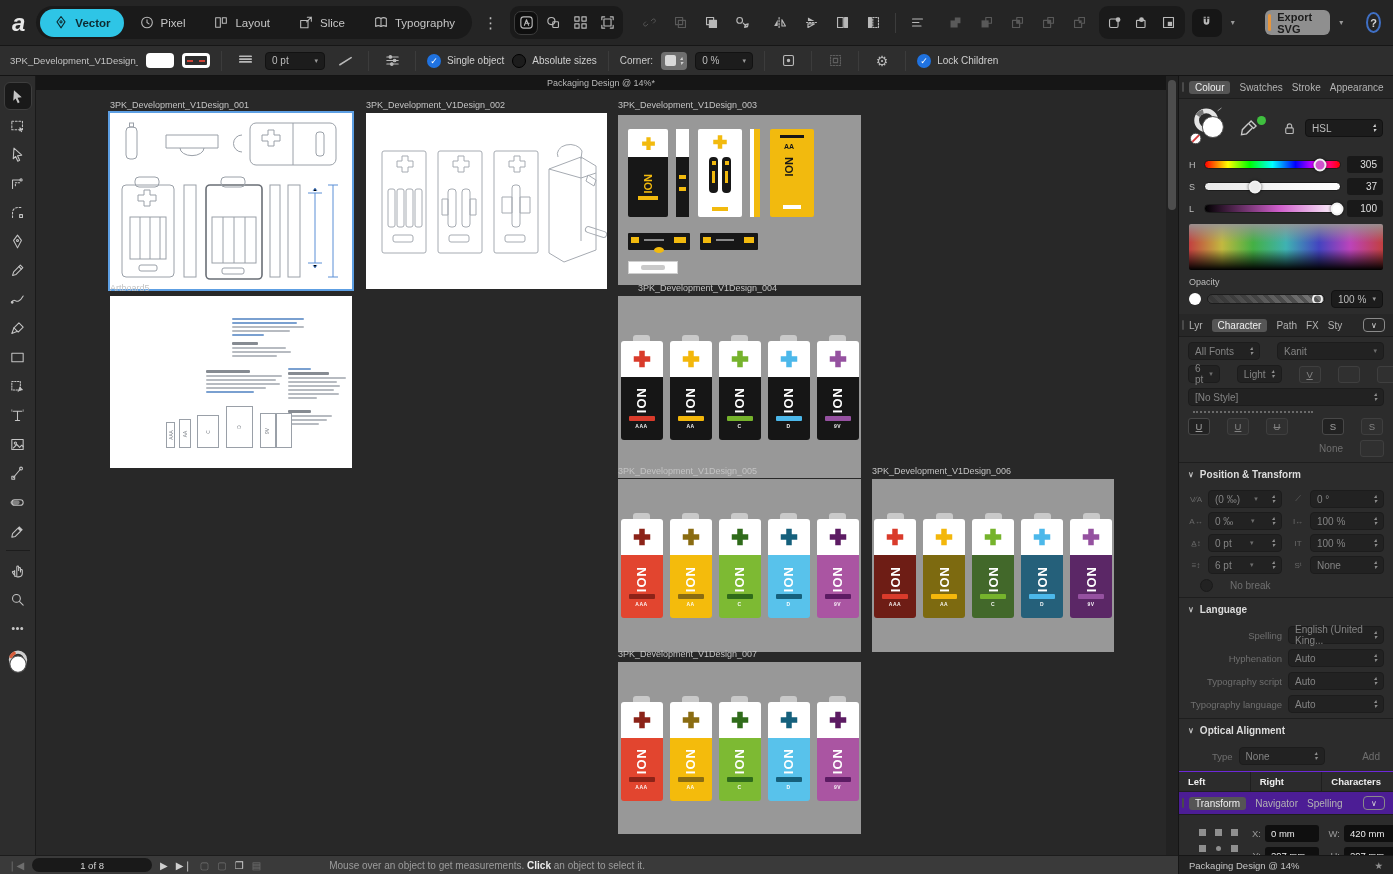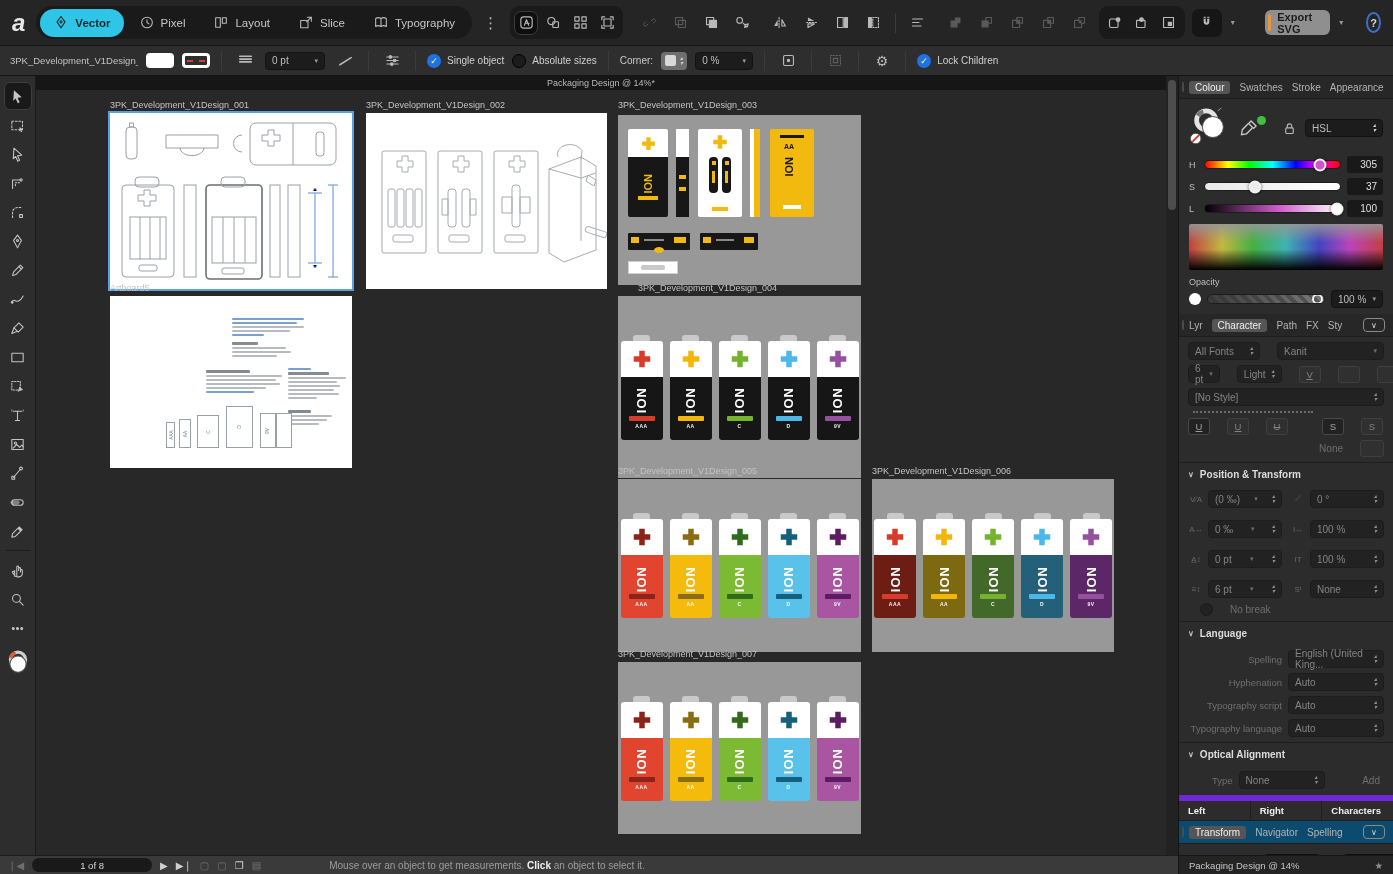--- a/index.html
+++ b/index.html
@@ -128,26 +128,26 @@
     linear-gradient(to right,#c24040,#c2b840 17%,#44b044 33%,#3fb2b2 50%,#4444c0 67%,#bb44bb 83%,#c24040 100%)}
   .otrack{position:relative;flex:1;height:10px;border-radius:5px;overflow:hidden;border:1px solid #1c1c1c;
     background:linear-gradient(to right,rgba(45,45,45,.8),rgba(45,45,45,0)),
     repeating-linear-gradient(45deg,#7a7a7a 0 4px,#585858 4px 8px)}
   .ohandle{position:absolute;right:1px;top:50%;width:11px;height:11px;border:2px solid #f1f1f1;border-radius:50%;transform:translateY(-50%)}
   .crow{display:flex;align-items:center;gap:17px;margin:5px 9px}
   .flex1{flex:1}
   .chipbtn{min-width:22px;height:17px;border:1px solid #4c4c4c;border-radius:3px;display:flex;align-items:center;justify-content:center;
            color:#bdbdbd;font-size:9.5px;padding:0 3px;background:#333}
   .chipbtn.on{background:#1c1c1c;border-color:#5c5c5c;color:#e5e5e5}
-  .grid2{display:grid;grid-template-columns:1fr 1fr;gap:12px 8px;margin:4px 9px}
+  .grid2{display:grid;grid-template-columns:1fr 1fr;gap:4px 8px;margin:4px 9px}
   .pt-cell{display:flex;align-items:center;gap:4px}
   .pt-ic{width:16px;font-size:8px;color:#8f8f8f;text-align:center}
   .lrow{display:flex;align-items:center;gap:6px;margin:5px 9px}
   .llabel{flex:1;text-align:right;color:#9a9a9a;font-size:9.5px}
-  .optcols{display:flex;margin:6px 0 0;border-top:6px solid #6d28d9;border-bottom:1px solid #1f1f1f}
+  .optcols{display:flex;margin:6px 0 0;border-top:1px solid #6d28d9;border-bottom:1px solid #1f1f1f}
   .optcols span{flex:1;padding:4px 9px;color:#efefef;font-weight:700;font-size:9.5px;border-right:1px solid #1f1f1f}
   .anchor{display:grid;grid-template-columns:repeat(3,7px);grid-template-rows:repeat(3,7px);gap:9px;padding:8px;margin-left:6px}
   .anchor i{width:7px;height:7px;background:#8f8f8f}
   .anchor i.c{width:5px;height:5px;border-radius:50%;margin:1px}
   .tin{display:flex;align-items:center;gap:4px}
   .tlab{color:#9a9a9a;font-size:9.5px;width:15px;text-align:right}
   .tval{background:#0f0f0f;border-radius:3px;height:17px;display:flex;align-items:center;padding:0 6px;width:54px;
         color:#ececec;font-size:9.5px}
 </style>
 </head>
@@ -1352,21 +1352,21 @@
         </span>
       <span class="sp"></span>
       <span style="color:#9a9a9a;margin-right:4px">Add</span>
     </div>
     <div class="optcols">
       <span>Left</span>
       <span>Right</span>
       <span style="border-right:none">Characters</span>
     </div>
 
-    <div class="ptabs" style="background:#0c4a6e">
+    <div class="ptabs" style="background:#4c1d95">
       <span class="ptab active">Transform</span>
       <span class="ptab">Navigator</span>
       <span class="ptab">Spelling</span>
       <span class="vbtn">∨</span>
     </div>
     <div style="display:flex;align-items:flex-start;padding:6px 6px 0">
       <div class="anchor">
         <i></i>
           <i></i>
           <i></i>

